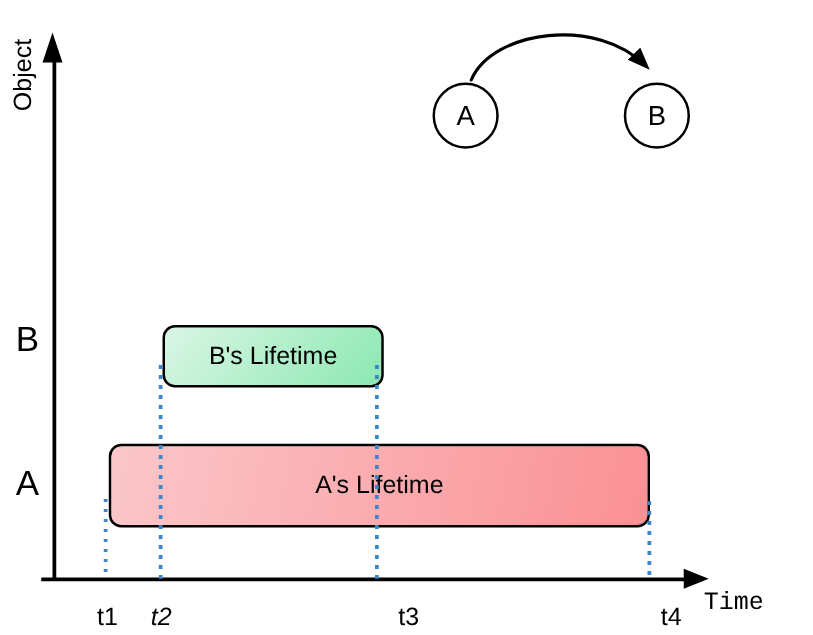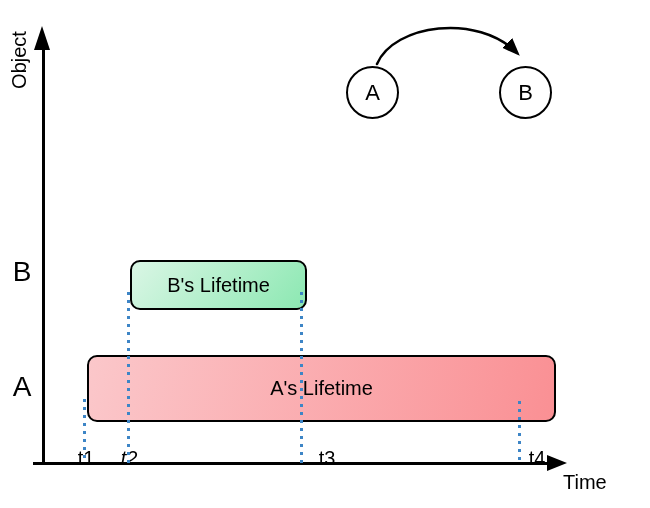--- a/index.html
+++ b/index.html
@@ -13,45 +13,45 @@
   .y-line{left:42px;top:44px;width:2.5px;height:420px;background:var(--ink);}
   .y-arrow{left:34px;top:26px;width:0;height:0;
     border-left:8.5px solid transparent;border-right:8.5px solid transparent;
     border-bottom:24px solid var(--ink);}
   .x-line{left:33px;top:462px;width:516px;height:3px;background:var(--ink);}
   .x-arrow{left:547px;top:455px;width:0;height:0;
     border-top:8.5px solid transparent;border-bottom:8.5px solid transparent;
     border-left:20px solid var(--ink);}
   .obj-label{left:-16px;top:50px;width:70px;height:20px;line-height:20px;
     text-align:center;font-size:20px;transform:rotate(-90deg);}
-  .time-label{left:563px;top:471px;font-size:20px;}
+  .time-label{left:563px;top:471px;font-size:20px;font-family:Liberation Mono, monospace;}
 
   
   .row-label{width:30px;text-align:center;font-size:28px;line-height:32px;}
   .row-b{left:7px;top:256px;}
   .row-a{left:7px;top:371px;}
 
   
   .bar{border:2px solid var(--ink);border-radius:10px;box-sizing:border-box;
     display:flex;align-items:center;justify-content:center;font-size:20px;}
   .bar-b{left:130px;top:248px;width:177px;height:50px;
     background:linear-gradient(130deg,var(--green-a),var(--green-b));margin-top:12px;}
-  .bar-a{left:87px;top:355px;width:469px;height:67px;
+  .bar-a{left:87px;top:355px;width:433px;height:67px;
     background:linear-gradient(100deg,var(--pink-a),var(--pink-b));}
 
   
   .vline{width:3px;z-index:5;
     background:repeating-linear-gradient(to bottom,var(--blue) 0 3px,transparent 3px 8px);}
   .vl-t1{left:83px;top:399px;height:64px;}
   .vl-t2{left:127px;top:292px;height:171px;}
   .vl-t3{left:300px;top:292px;height:171px;}
   .vl-t4{left:518px;top:401px;height:62px;}
 
   
-  .tick{top:447px;font-size:20px;transform:translateX(-50%);white-space:nowrap;text-align:center;}
+  .tick{top:483px;font-size:20px;transform:translateX(-50%);white-space:nowrap;text-align:center;}
   .tk-1{left:86px;} .tk-2{left:129px;font-style:italic;} .tk-3{left:306px;margin-left:21px;} .tk-4{left:521px;margin-left:16px;}
 
   
   .node{width:53px;height:53px;border:2px solid var(--ink);border-radius:50%;
     box-sizing:border-box;background:#fff;display:flex;align-items:center;
     justify-content:center;font-size:22px;}
   .node-a{left:346px;top:66px;}
   .node-b{left:499px;top:66px;}
   .arrow-svg{left:0;top:0;pointer-events:none;}
 </style>

